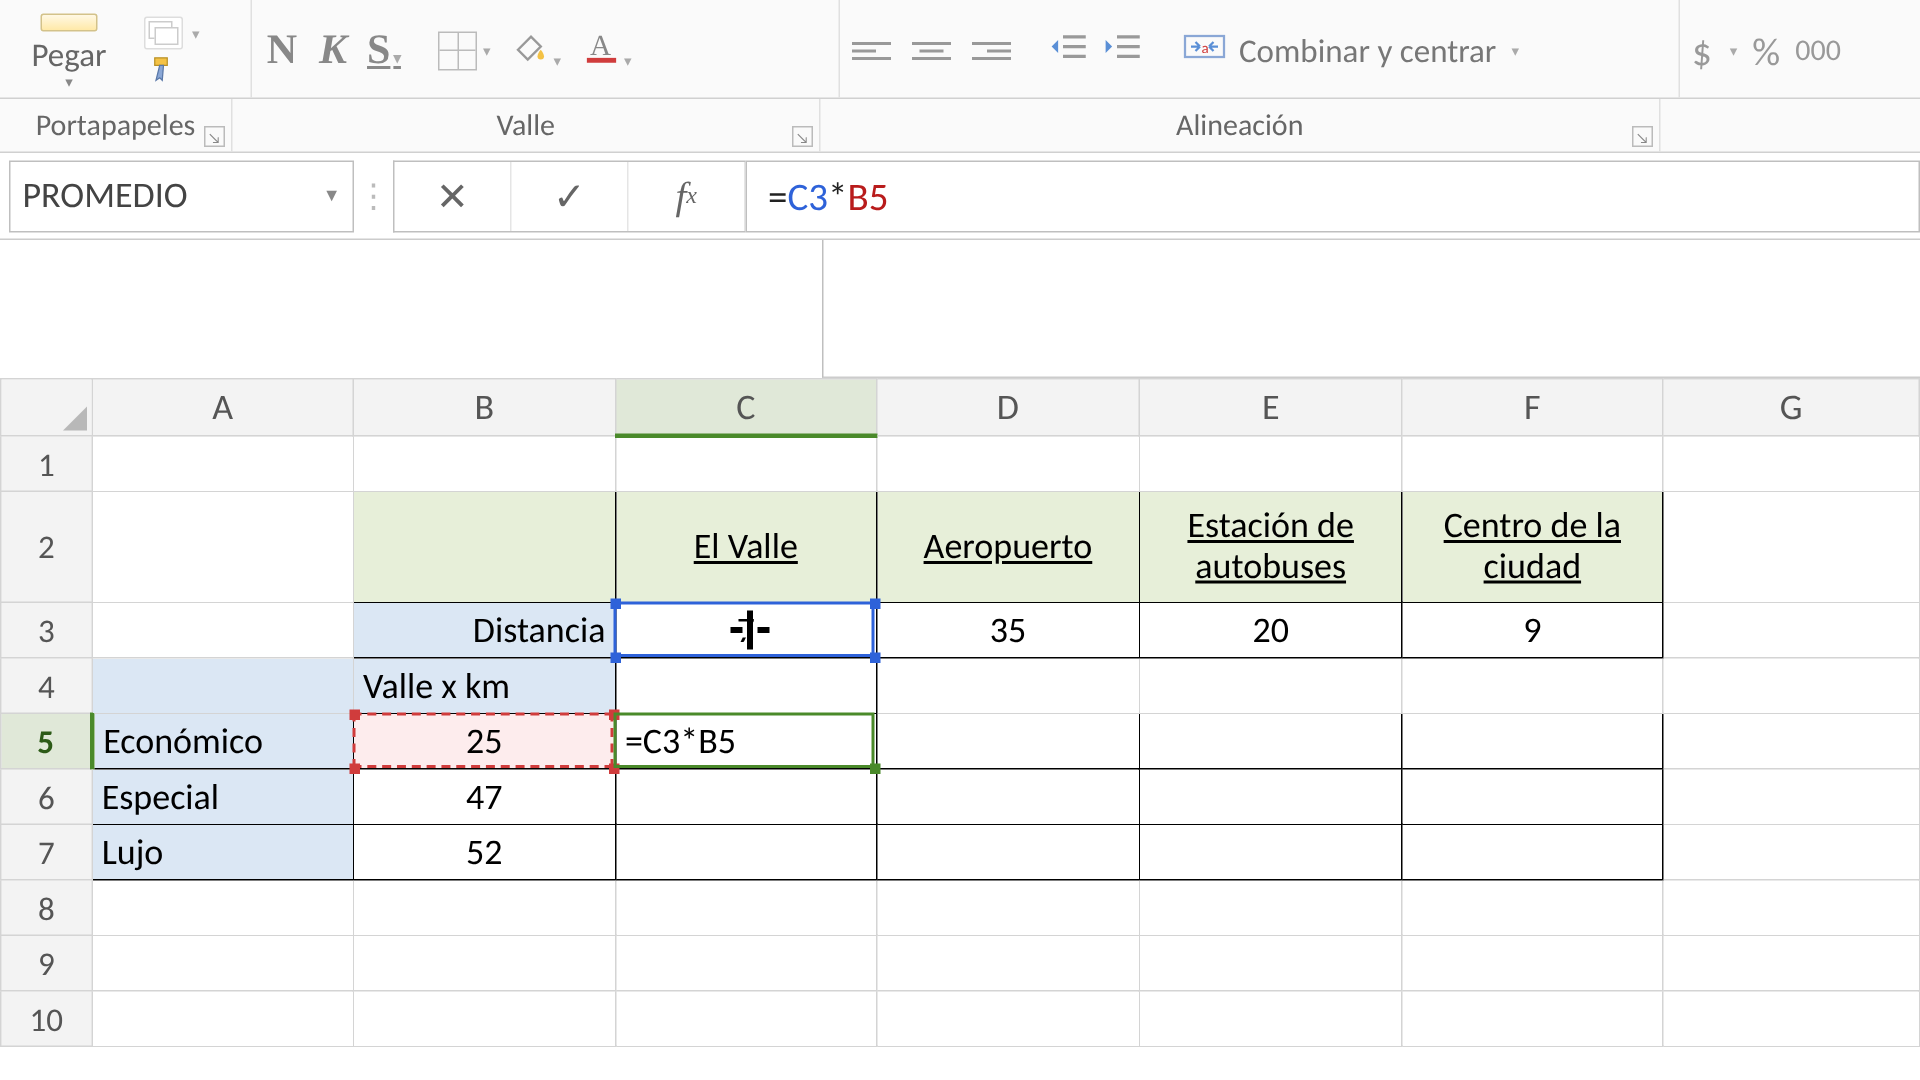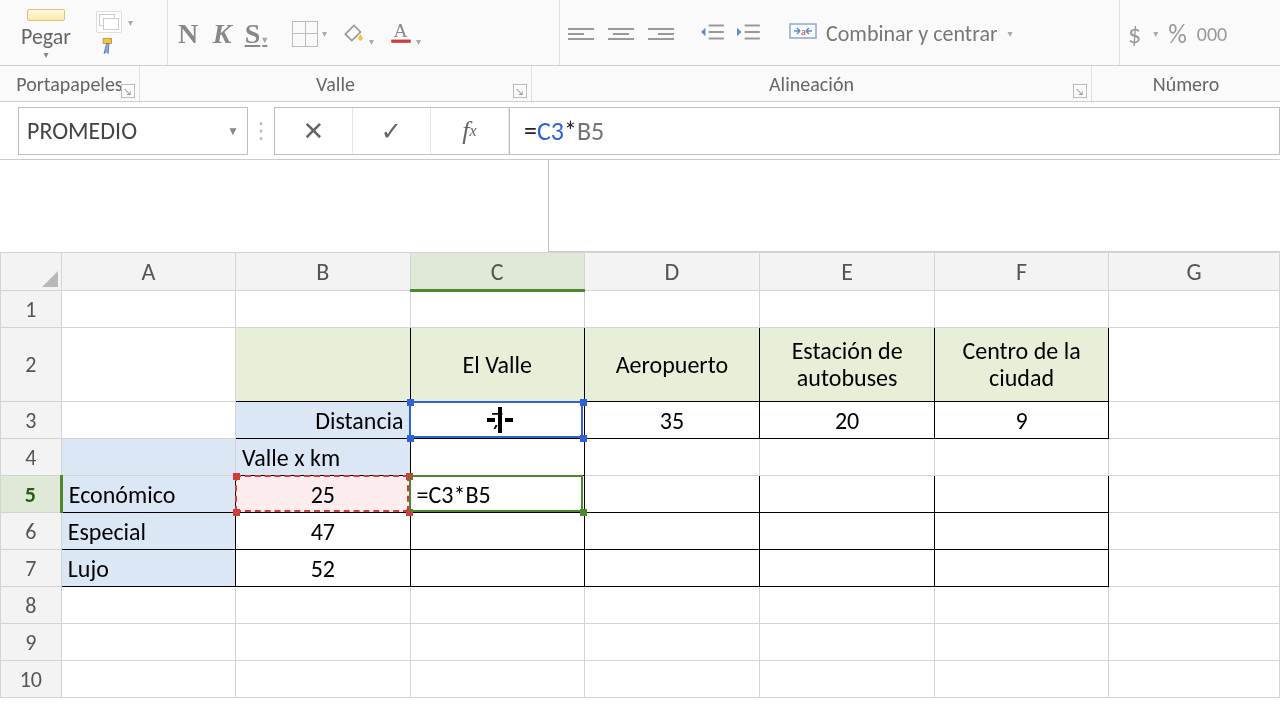--- a/index.html
+++ b/index.html
@@ -99,21 +99,20 @@
     position:absolute; right:4px; bottom:3px;
     width:14px;height:14px; border:1px solid #bbb;
     display:flex;align-items:center;justify-content:center;
     font-size:10px; color:#888;
   }
 
   
   .fx-row {
     display:flex; align-items:center; height:58px;
     border-bottom:1px solid #ccc;
-    padding-left:12px;
   }
   .name-box {
     width: 230px; height: 48px; margin: 4px 0 4px 6px;
     border:1px solid #bfbfbf; display:flex; align-items:center;
     padding: 0 8px; font-size: 24px; color:#444;
     justify-content:space-between;
   }
   .name-box .drop-t { color:#888; font-size:12px;}
   .divider-dots {
     width:26px; text-align:center; color:#bbb; font-size:22px;
@@ -128,21 +127,21 @@
   }
   .fx-btn.fx { font-style:italic; font-family:"Times New Roman",serif; }
   .formula-input {
     flex:1; height:48px; border:1px solid #bfbfbf;
     padding: 0 14px; font-size:26px; font-family:Calibri,sans-serif;
     display:flex; align-items:center; outline:none;
   }
   .formula-input .eq{color:#222;}
   .formula-input .ref-c3{color:#2e62d9;}
   .formula-input .op{color:#222;}
-  .formula-input .ref-b5{color:#737373;}
+  .formula-input .ref-b5{color:#b91c1c;}
   .formula-extra {
     height: 92px; border-bottom:1px solid #ccc;
     border-left:1px solid #bfbfbf; margin-left:548px;
   }
 
   
   .grid-wrap { position:relative; user-select:none; }
   table.sheet {
     border-collapse: collapse; table-layout: fixed;
     font-family: Calibri, sans-serif;
@@ -174,21 +173,21 @@
   
   td.cell {
     height:37px; font-size:24px; color:#000;
     padding: 0 6px; background:#fff; position:relative;
   }
   td.cell.center{text-align:center;}
   td.cell.right{text-align:right;}
   td.cell.left{text-align:left;}
 
   
-  .hdr-green { background:#e7efd9 !important; border:1px solid #000 !important; text-align:center;}
+  .hdr-green { background:#e7efd9 !important; border:1px solid #000 !important; text-align:center;text-decoration:underline;}
   .lbl-blue  { background:#dbe7f4 !important; border:1px solid #000 !important; text-align:left;}
   .data-b    { border:1px solid #000 !important; }
 
   
   .ref-outline-blue {
     position:absolute; border:2px solid #2e62d9; pointer-events:none;
     box-shadow: 0 0 0 1px #fff inset;
   }
   .ref-outline-red {
     position:absolute; border:2px dashed #d03c3c; pointer-events:none;
@@ -318,34 +317,31 @@
         <span class="num-sym">$</span>
           <span class="tiny-drop">▾</span>
         <span class="num-sym">%</span>
         <span class="num-000">000</span>
       </div>
     </div>
   </div>
 </div>
 
 <div class="group-labels">
-  <div class="glabel" style="width:140px">
+  <div class="glabel" style="width:155px">
     <span>Portapapeles</span>
       <span class="launcher">↘</span>
   </div>
   <div class="glabel" style="width:392px">
     <span>Valle</span>
       <span class="launcher">↘</span>
   </div>
   <div class="glabel" style="width:560px">
     <span>Alineación</span>
       <span class="launcher">↘</span>
-  </div>
-  <div class="glabel" style="flex:1;border-right:none">
-    <span>Número</span>
   </div>
 </div>
 
 <div class="fx-row">
   <div class="name-box">
     <span>PROMEDIO</span>
     <span class="drop-t">▼</span>
   </div>
   <div class="divider-dots">⋮</div>
   <div class="fx-controls">

